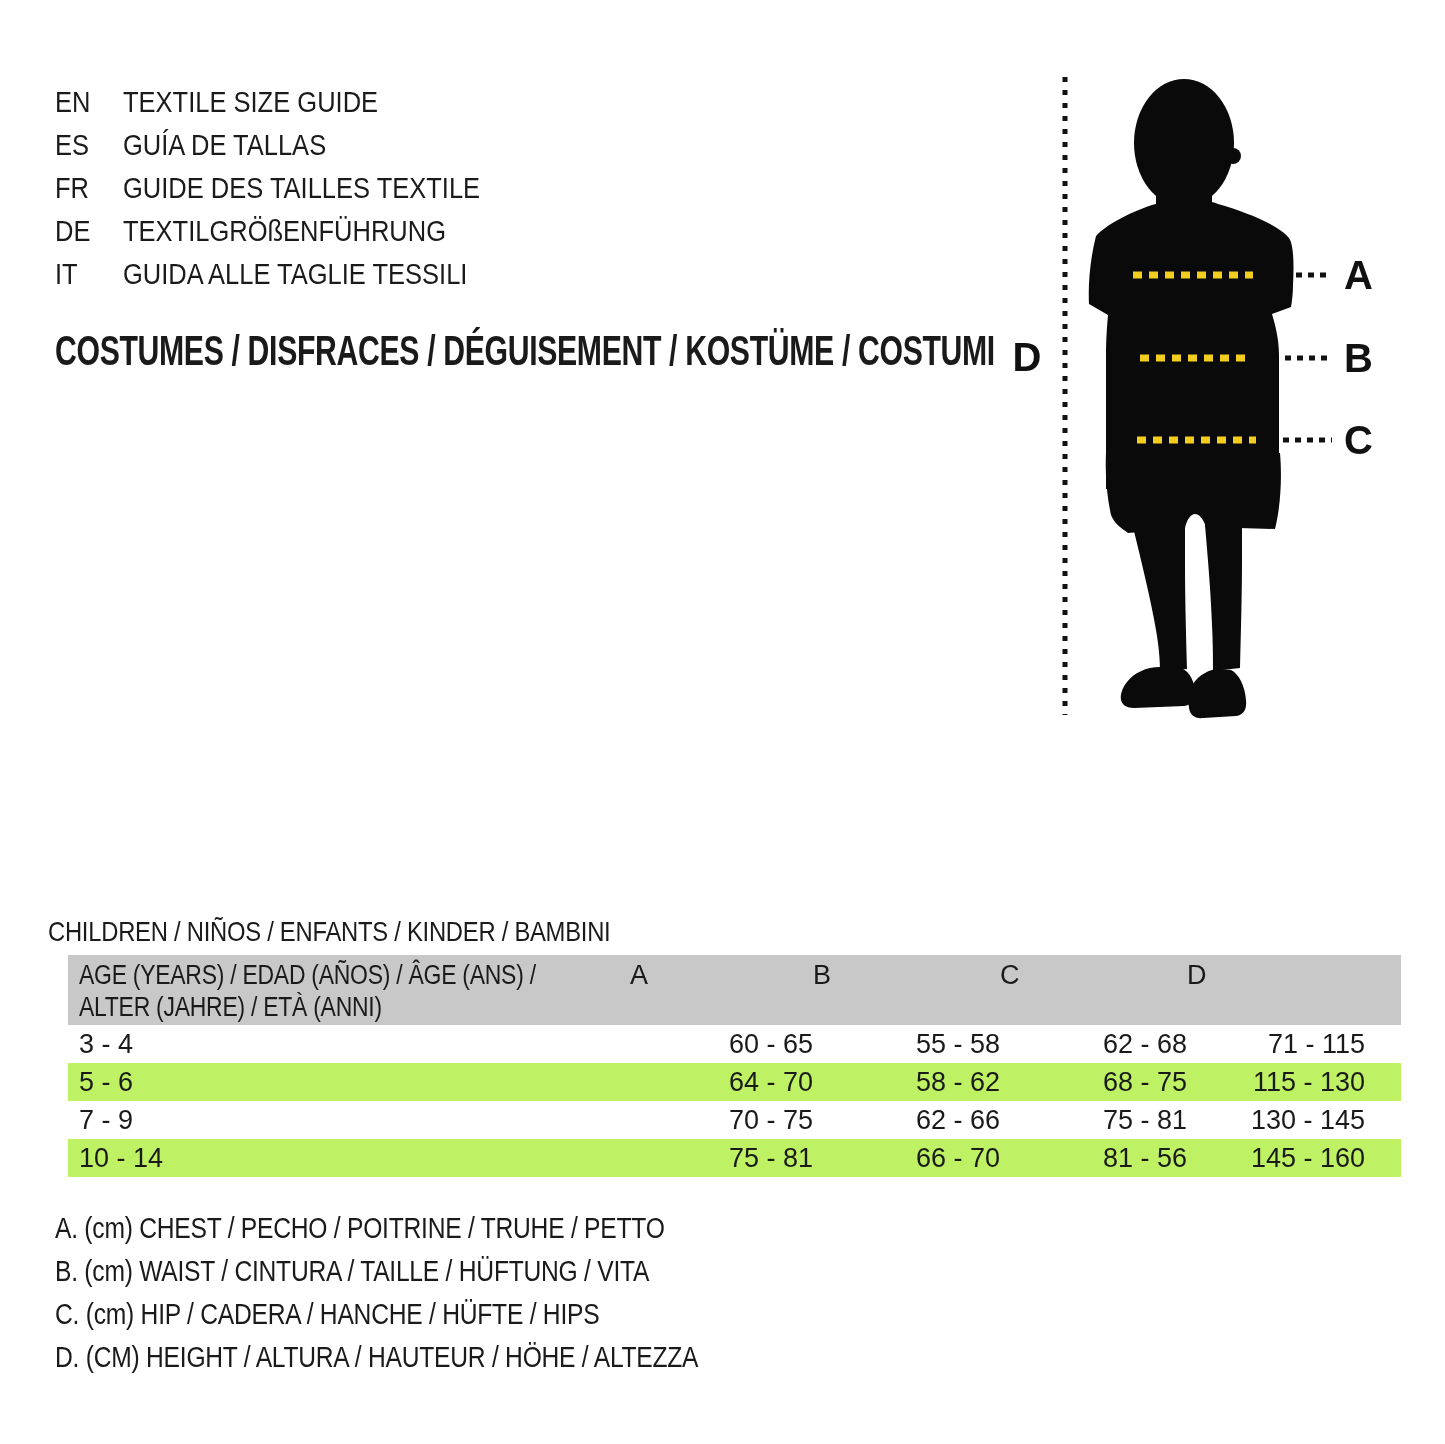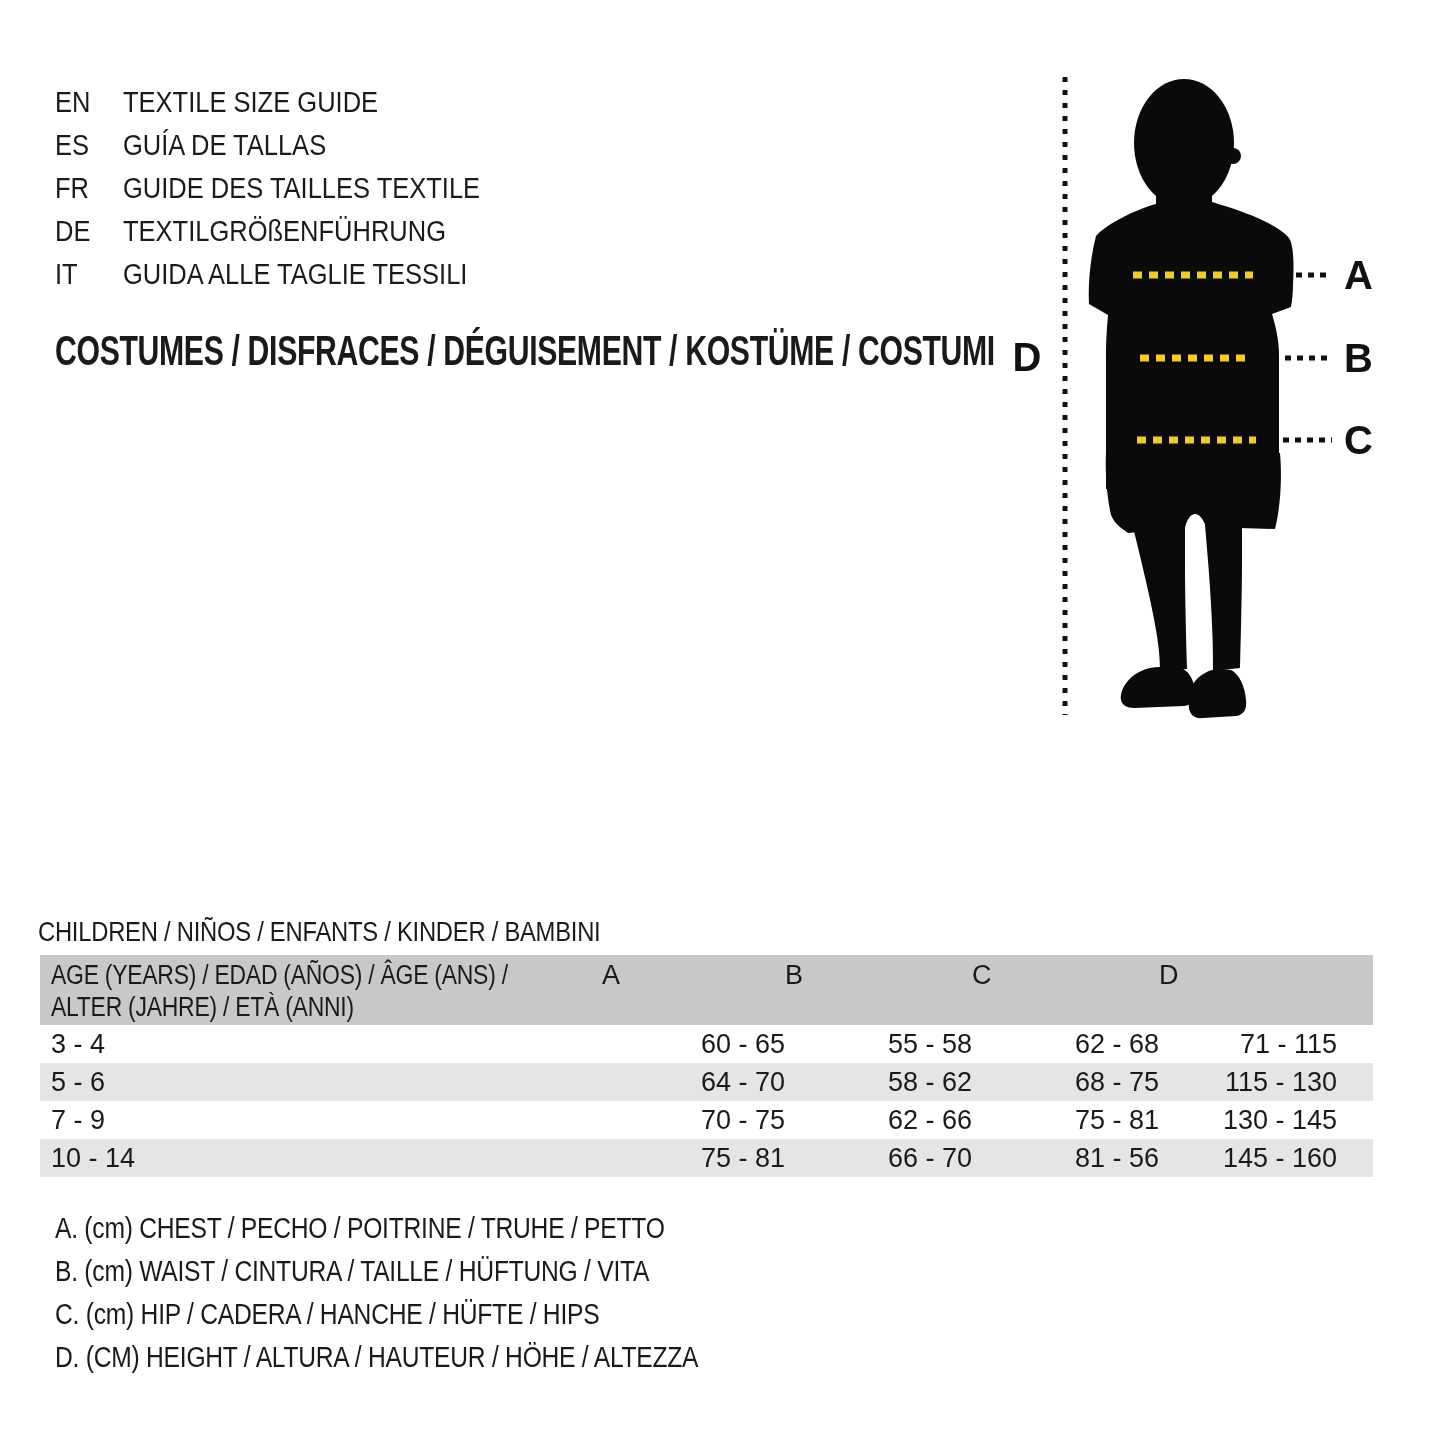--- a/index.html
+++ b/index.html
@@ -25,35 +25,35 @@
   
   .heading { position:absolute; left:55px; top:327px; font-size:42px; font-weight:700; }
   .heading .inner { display:inline-block; transform:scaleX(0.72); transform-origin:0 50%; white-space:nowrap; letter-spacing:-0.5px; }
 
   
   .figure-wrap { position:absolute; left:1000px; top:55px; width:390px; height:680px; }
   .figure-wrap svg { display:block; width:390px; height:680px; }
   .marker-label { font-family:"Liberation Sans","DejaVu Sans",sans-serif; font-size:40px; font-weight:700; fill:#111; }
 
   
-  .section-title { position:absolute; left:38px; top:916px; font-size:28px; font-weight:500; }
-  .size-table-wrap { position:absolute; left:40px; top:955px; width:1333px; }
+  .section-title { position:absolute; left:48px; top:916px; font-size:28px; font-weight:500; }
+  .size-table-wrap { position:absolute; left:68px; top:955px; width:1333px; }
   table.size-table { width:1333px; border-collapse:collapse; table-layout:fixed; }
   table.size-table th, table.size-table td { font-weight:500; font-size:27px; }
   tr.head-row { background:#c8c8c8; height:70px; }
   tr.head-row th { text-align:left; vertical-align:top; padding-top:4px; }
   th.age-head { padding-left:11px; }
   th.age-head span { display:block; line-height:32px; }
   th.col-head { text-align:center; }
   th.col-head .hl { display:inline-block; line-height:32px; }
   th.col-d, td.col-d { padding-right:36px; }
   tr.data-row { height:38px; }
   tr.data-row td:first-child { padding-left:11px; text-align:left; }
   tr.data-row td { text-align:right; }
-  tr.alt { background:#e5e5e5; }
+  tr.alt { background:#bef264; }
 
   
   .legend { position:absolute; left:55px; top:1202px; }
   .legend-row { height:43px; display:flex; align-items:flex-end; font-size:29px; font-weight:500; }
 </style>
 </head>
 <body>
 
 <div class="page">
 

